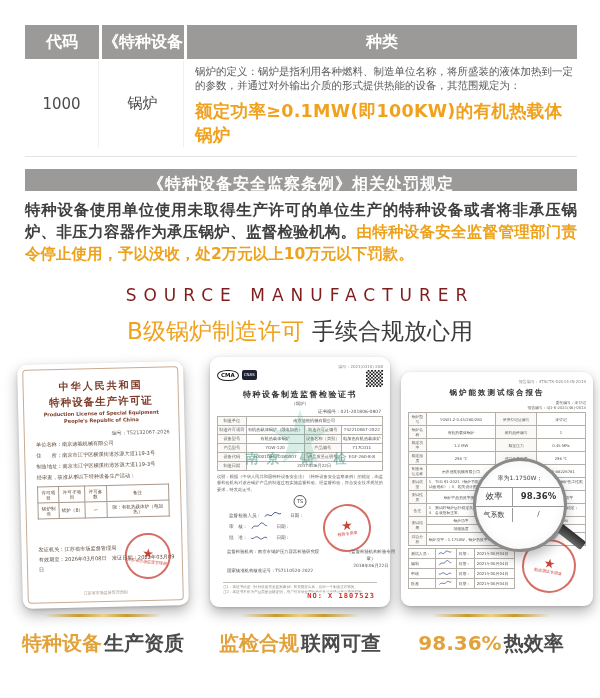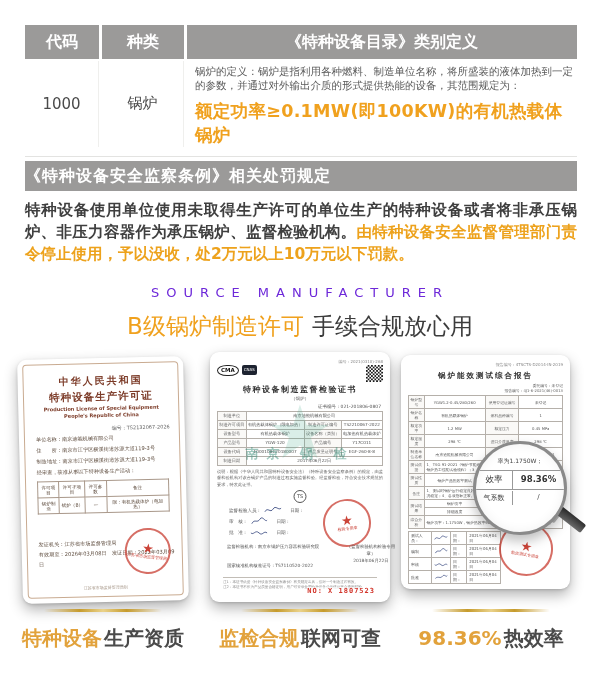--- a/index.html
+++ b/index.html
@@ -1,48 +1,48 @@
 <!DOCTYPE html>
 <html><head>
 <meta charset="utf-8">
 <style>
   html,body{margin:0;padding:0;}
   body{width:600px;height:698px;background:#fff;font-family:"DejaVu Sans",sans-serif;overflow:hidden;}
   .page{position:relative;width:600px;height:698px;background:#fff;}
 
   
-  .cat{margin:25px 23px 4px 25px;}
+  .cat{margin:25px 23px 12px 25px;}
   .cat-h{display:grid;grid-template-columns:74px 82px 1fr;gap:3px;}
   .cat-h div{background:#9b9a99;color:#fff;font-weight:bold;font-size:16px;text-align:center;height:34px;line-height:34px;}
   .cat-b{display:grid;grid-template-columns:74px 82px 1fr;gap:3px;border-bottom:1px solid #e3e3e1;padding:2px 0 9px;}
   .cat-code,.cat-kind{display:flex;align-items:center;justify-content:center;font-size:15px;color:#4a4a4a;border-right:1px solid #efefed;}
   .cat-def{padding:4px 2px 0 8px;}
   .def-text{font-size:10.5px;color:#5a5a5a;line-height:1.32;}
   .def-hl{font-size:17.5px;font-weight:bold;color:#f0a11e;margin-top:6px;letter-spacing:.3px;}
   .def-note{font-size:13px;color:#8e8e8e;margin-top:3px;}
 
   
-  .reg-bar{margin:4px 23px 0 25px;background:#9b9a99;color:#fff;font-weight:bold;font-size:16px;text-align:left;height:30px;line-height:30px;letter-spacing:1px;}
+  .reg-bar{margin:4px 23px 0 25px;background:#9b9a99;color:#fff;font-weight:bold;font-size:16px;text-align:center;height:22px;line-height:30px;letter-spacing:1px;}
   .reg-text{margin:8px 23px 0 25px;font-size:15.5px;font-weight:bold;color:#3f3f3f;line-height:1.42;text-align:justify;}
   .reg-text .pen{color:#eda21c;}
 
   
   .hero{margin-top:20px;text-align:center;}
   .hero-t{font-size:34px;font-weight:bold;letter-spacing:2px;color:#3c3c3c;}
   .hero-t .acc{color:#f2a31f;margin-left:12px;}
-  .hero-sub{margin-top:4px;font-size:13px;color:#6d28d9;letter-spacing:7px;}
+  .hero-sub{margin-top:4px;font-size:17px;color:#7f1d1d;letter-spacing:7px;}
   .hero-l2{margin-top:11px;font-size:23px;font-weight:normal;color:#3c3c3c;}
   .hero-l2 .acc{color:#f0a11e;margin-right:8px;}
 
   
   .certs{position:relative;height:252px;margin-top:10px;}
   .card{position:absolute;background:#fff;border-radius:9px;box-shadow:0 6px 14px rgba(0,0,0,.30),0 1px 3px rgba(0,0,0,.15);}
   #card1{left:20px;top:6px;width:166px;height:244px;transform:rotate(-1.4deg);}
   #card2{left:210px;top:0;width:180px;height:250px;}
-  #card3{left:401px;top:3px;width:169px;height:234px;}
+  #card3{left:401px;top:15px;width:169px;height:234px;padding-left:23px;}
 
   
   .c1-frame{position:absolute;inset:5px;border:1px solid #c9ab91;border-radius:4px;pointer-events:none;}
   .c1-body{position:absolute;inset:9px;color:#5c4a3c;}
   .c1-h1{margin-top:7px;text-align:center;font-size:10px;font-weight:bold;color:#7c3b28;letter-spacing:2px;}
   .c1-h2{text-align:center;font-size:10.5px;font-weight:bold;color:#7c3b28;letter-spacing:1px;margin-top:2px;}
   .c1-e{text-align:center;font-size:5px;font-weight:bold;color:#7c3b28;margin-top:1px;}
   .c1-no{text-align:right;font-size:5px;color:#666;margin:7px 6px 0 0;}
   .c1-f{margin:3px 8px 0;font-size:5.2px;line-height:1.55;}
   .c1-table{width:calc(100% - 16px);margin:5px 8px 0;border-collapse:collapse;font-size:4.6px;}
@@ -117,22 +117,22 @@
   .caption .acc{color:#e2a23b;font-weight:bold;margin-right:2px;}
 </style>
 </head>
 <body>
 
 <div class="page">
 
   <div class="cat">
     <div class="cat-h">
       <div>代码</div>
+      <div>《特种设备目录》类别定义</div>
       <div>种类</div>
-      <div>《特种设备目录》类别定义</div>
     </div>
     <div class="cat-b">
       <div class="cat-code">1000</div>
       <div class="cat-kind">锅炉</div>
       <div class="cat-def">
         <div class="def-text">锅炉的定义：锅炉是指利用各种燃料、制造单位名称，将所盛装的液体加热到一定的参数，并通过对外输出介质的形式提供热能的设备，其范围规定为：</div>
         <div class="def-hl">额定功率≥0.1MW(即100KW)的有机热载体锅炉</div>
       </div>
     </div>
   </div>

